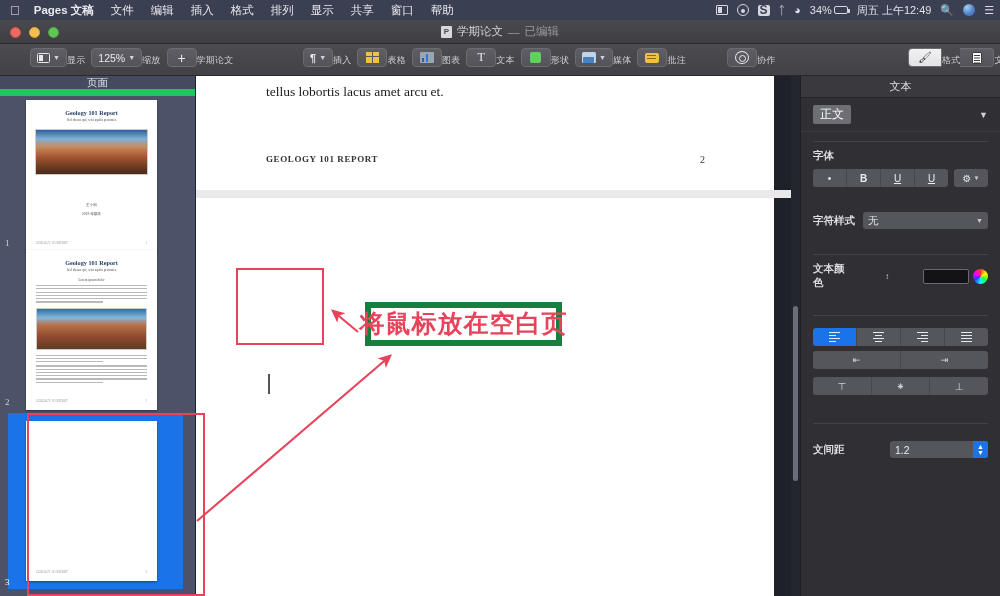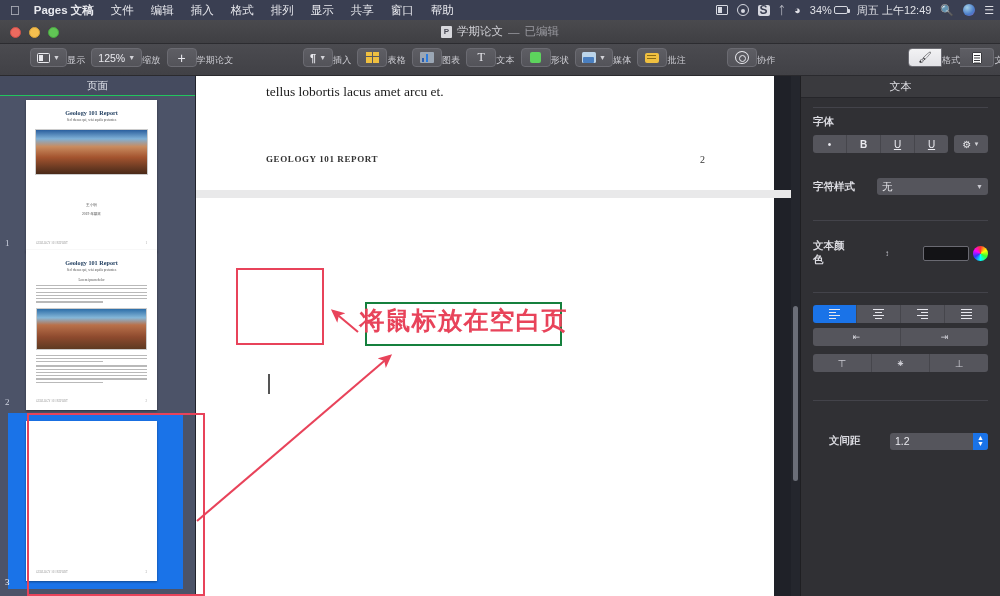--- a/index.html
+++ b/index.html
@@ -109,21 +109,21 @@
   .main { position:absolute; top:76px; left:0; width:1000px; height:520px; }
 
   
   .thumbs {
     position:absolute; left:0; top:0; width:196px; height:520px;
     background:#4c5368;
     border-right:1px solid #21232c;
     overflow:hidden;
   }
   .thumbs-hd {
-    height:20px; background:#454b5f; border-bottom:1px solid #22c55e;
+    height:20px; background:#454b5f; border-bottom:7px solid #22c55e;
     display:flex;align-items:center;justify-content:center;
     color:#e4e6ee; font-size:10.5px;
   }
   .th-list{ position:relative; padding-top:4px; }
   .th-item{ position:relative; display:flex; align-items:flex-start; height:160px; padding-left:16px;}
   .th-item .num{ position:absolute; left:5px; bottom:4px; color:#cfd3e0; font-size:9px; font-family:"Liberation Serif",serif;}
   .th-sel-bg{ position:absolute; left:8px; right:6px; top:0; bottom:0; background:#1a73e8; }
   .th-page{
     position:relative; width:131px; height:152px; background:#fff; margin-left:10px;
     box-shadow:0 1px 2px rgba(0,0,0,.4);
@@ -183,21 +183,21 @@
   .p-step{ position:absolute; right:0; top:0; width:15px; height:17px; background:#1a73e8;
     border-radius:0 3px 3px 0; display:flex;align-items:center;justify-content:center;color:#fff;font-size:7px;line-height:6px;flex-direction:column;}
   .p-row{ display:flex; gap:5px; margin-top:5px; }
   .p-btnrow{ display:flex; margin-top:6px; gap:6px;}
   .p-styleseg{ display:flex; flex:1; border-radius:3px; overflow:hidden;}
   .p-sb{ flex:1; height:18px; background:#55555c; border-right:1px solid #46464c; display:flex;align-items:center;justify-content:center;font-size:10px;color:#ebebf0;}
   .p-sb:last-child{border-right:none;}
   .p-gear{ width:34px;height:18px;background:#55555c;border-radius:3px;display:flex;align-items:center;justify-content:center;font-size:10px;gap:2px;}
   .p-dropdown{ flex:1; height:17px; background:#55555c; border-radius:3px; display:flex;align-items:center;padding:0 5px;font-size:10.5px;position:relative;}
   .p-dropdown .cv{position:absolute;right:5px;font-size:7px;color:#c9c9d0;}
-  .p-colorrow{ display:flex; align-items:center; margin-top:11px;gap:34px;}
+  .p-colorrow{ display:flex; align-items:center; margin-top:0;gap:34px;}
   .p-colorwell{ margin-left:auto; display:flex; align-items:center; gap:4px;}
   .p-well{ width:46px;height:15px;background:#131316;border:1px solid #6a6a72;border-radius:2px;}
   .p-wheel{ width:15px;height:15px;border-radius:50%;
     background:conic-gradient(#f33,#ff0,#3f3,#0ff,#33f,#f0f,#f33);}
   .p-align{ display:flex; margin-top:5px; border-radius:3px; overflow:hidden;}
   .p-al{ flex:1; height:18px; background:#55555c; border-right:1px solid #46464c;
     display:flex;align-items:center;justify-content:center;}
   .p-al:last-child{border-right:none;}
   .p-al.on{ background:#1a73e8;}
   .alg{ display:flex; flex-direction:column; gap:1.5px; width:11px;}
@@ -210,21 +210,21 @@
   .p-al2 .b:last-child{border-right:none;}
   .p-vert{ display:flex; margin-top:8px; border-radius:3px; overflow:hidden;}
   .p-vert .b{ flex:1;height:18px;background:#55555c;border-right:1px solid #46464c;display:flex;align-items:center;justify-content:center;color:#cfcfd6;font-size:10px;}
   .p-vert .b:last-child{border-right:none;}
   .p-spacing{ display:flex; align-items:center; margin-top:10px;}
   .p-spacing .v{ margin-left:auto; width:98px; }
 
   
   .anno { position:absolute; inset:0; pointer-events:none; z-index:50;}
   .ann-rect{ position:absolute; border:2.5px solid #e8435a; }
-  .ann-box{ position:absolute; border:2px solid #15803d; display:flex;align-items:flex-start;justify-content:center;}
+  .ann-box{ position:absolute; border:6px solid #15803d; display:flex;align-items:flex-end;justify-content:center;}
   .ann-text{ color:#e8435a; font-size:25px; font-weight:bold;
      font-family:"DejaVu Sans","Liberation Sans",sans-serif; letter-spacing:1px; white-space:nowrap;}
 </style>
 </head>
 <body>
 
 <div class="app">
 
   <div class="menubar">
     <span class="apple"></span>
@@ -469,20 +469,24 @@
       </div>
 
       <div class="vscroll">
         <div class="thumbbar" style="top:230px;height:175px;"></div>
       </div>
     </div>
 
     <div class="panel">
       <div class="p-hd">文本</div>
 
+      <div class="p-stylebar">
+        <span class="p-stylename">正文</span>
+        <span class="dd">▼</span>
+      </div>
 
 
       <div class="p-divider"></div>
 
       <div class="p-sect">
         <div class="p-lbl">字体</div>
 
 
 
         <div class="p-btnrow">
@@ -493,21 +497,21 @@
             <div class="p-sb" style="text-decoration:underline;">U</div>
           </div>
           <div class="p-gear">
             <span>⚙</span>
               <span class="chev" style="font-size:6px;">▼</span>
           </div>
         </div>
       </div>
 
       <div class="p-sect" style="padding-top:9px;">
-        <div style="display:flex;align-items:center;gap:22px;">
+        <div style="display:flex;align-items:center;gap:8px;">
           <span class="p-lbl" style="margin:0;white-space:nowrap;">字符样式</span>
           <div class="p-dropdown">
             <span>无</span>
             <span class="cv">▼</span>
           </div>
         </div>
       </div>
 
       <div class="p-divider"></div>
 
@@ -577,21 +581,21 @@
           <div class="b">
               <span>⊥</span>
             </div>
         </div>
       </div>
 
       <div class="p-divider" style="margin-top:12px;"></div>
 
       <div class="p-sect">
         <div class="p-spacing">
-          <span class="p-lbl" style="margin:16px;">文间距</span>
+          <span class="p-lbl" style="margin:0;">文间距</span>
           <div class="p-field v">
             <span>1.2</span>
             <span class="p-step">▲<br>▼</span>
           </div>
         </div>
       </div>
     </div>
 
   </div>
 

